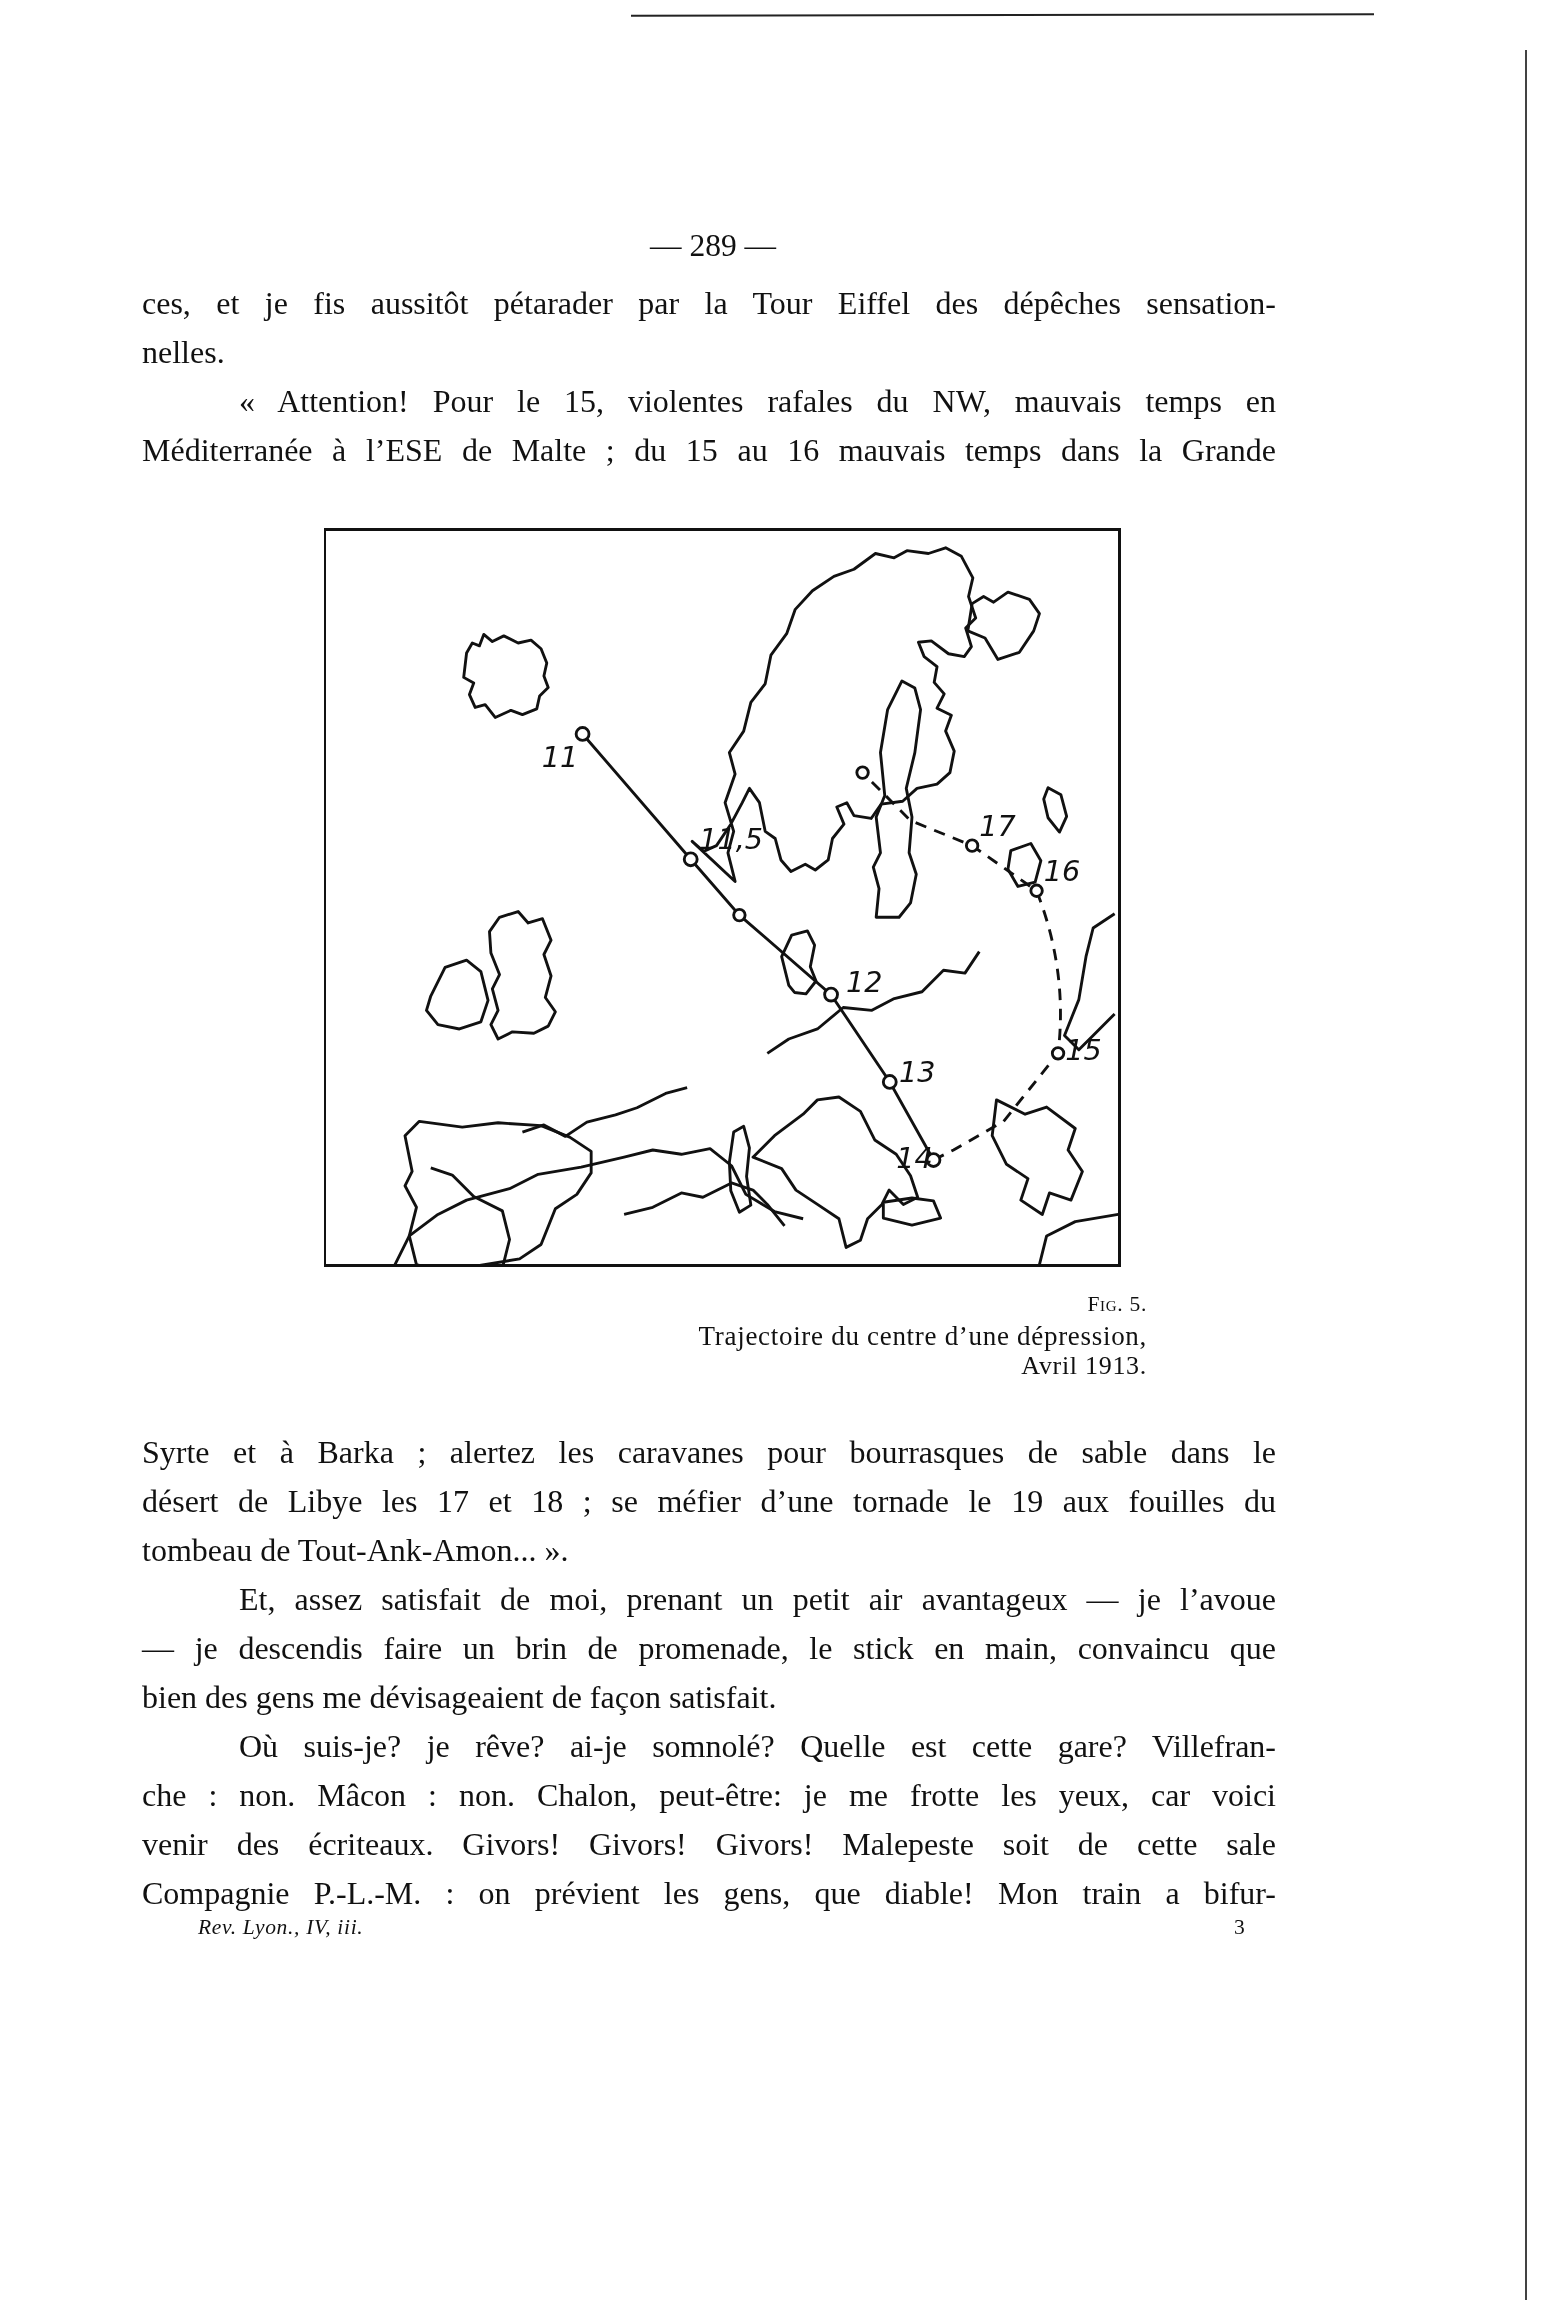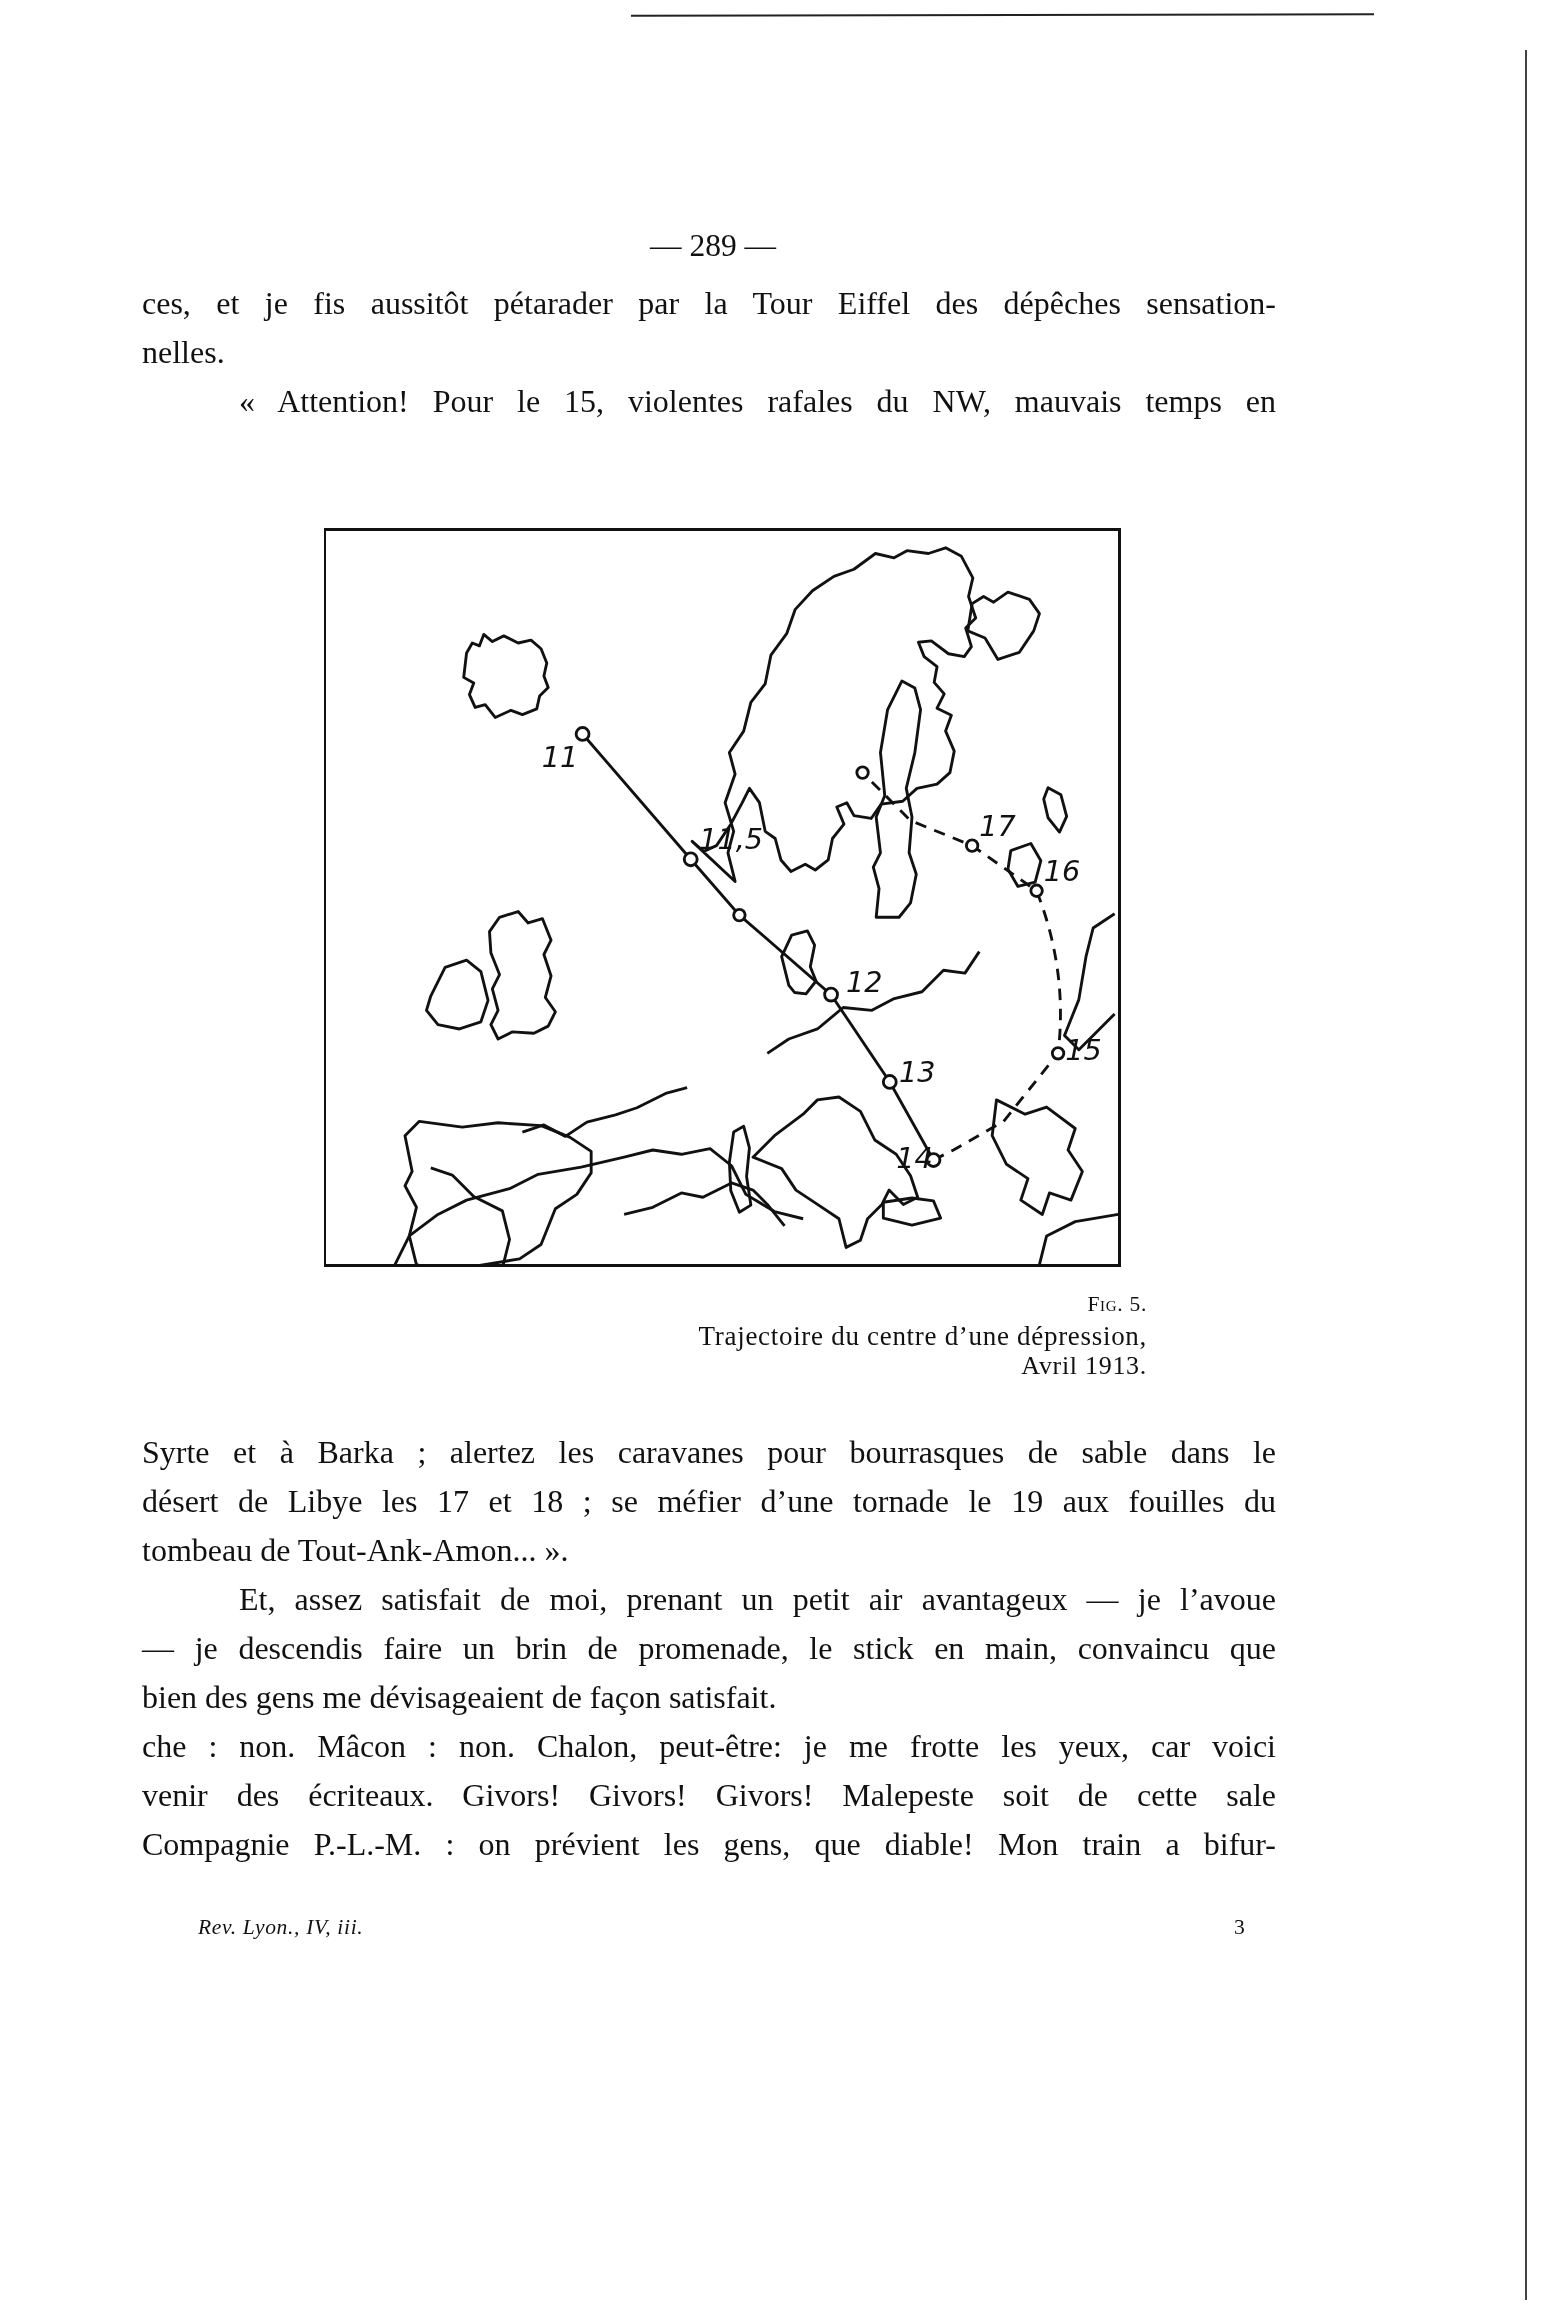--- a/index.html
+++ b/index.html
@@ -29,20 +29,21 @@
 
 <div class="abs top-rule"></div>
 <div class="abs edge-line"></div>
 
 <div class="abs page-number">— 289 —</div>
 
 <div class="abs text-block" style="top:279px;">
   <span class="line">ces, et je fis aussitôt pétarader par la Tour Eiffel des dépêches sensation-</span>
   <span class="line last">nelles.</span>
   <span class="line indent">« Attention! Pour le 15, violentes rafales du NW, mauvais temps en</span>
+  <span class="line">Méditerranée à l’ESE de Malte ; du 15 au 16 mauvais temps dans la Grande</span>
 </div>
 
 <div class="abs map-frame">
   <svg viewBox="0 0 1112 1032" xmlns="http://www.w3.org/2000/svg">
     <g fill="none" stroke="#111" stroke-width="4" stroke-linejoin="round">
 
       <path d="M200,176 l8,-14 l10,4 l6,-16 l12,10 l16,-8 l20,10 l18,-4 l14,12 l8,20 l-4,18 l6,16 l-12,12 l-4,18 l-20,8 l-16,-6 l-22,10 l-14,-18 l-14,4 l-8,-18 l6,-16 l-14,-8 z"></path>
 
       <path d="M575,495 l-10,-40 l8,-30 l-12,-40 l14,-40 l-8,-30 l20,-30 l10,-40 l20,-26 l8,-40 l22,-30 l12,-34 l24,-26 l30,-20 l28,-10 l30,-22 l26,6 l18,-10 l30,4 l24,-8 l22,12 l16,30 l-6,26 l10,30 l-14,14 l8,26 l-10,14 l-22,-4 l-24,-18 l-18,2 l8,20 l18,14 l-4,22 l14,16 l-10,20 l20,10 l-8,22 l12,28 l-6,30 l-18,16 l-28,6 l-20,18 l-30,4 l-14,20 l-24,-4 l-10,-18 l-14,6 l10,24 l-16,20 l-6,30 l-18,14 l-14,-8 l-20,10 l-14,-16 l-8,-30 l-14,-10 l-8,-40 l-14,-20 l-10,20 l-16,30 l-20,30 l-18,8 l-16,-14 z"></path>
 
@@ -118,20 +119,21 @@
 <div class="abs caption fig-desc">Trajectoire du centre d’une dépression,</div>
 <div class="abs caption fig-date">Avril 1913.</div>
 
 <div class="abs text-block" style="top:1428px;">
   <span class="line">Syrte et à Barka ; alertez les caravanes pour bourrasques de sable dans le</span>
   <span class="line">désert de Libye les 17 et 18 ; se méfier d’une tornade le 19 aux fouilles du</span>
   <span class="line last">tombeau de Tout-Ank-Amon... ».</span>
   <span class="line indent">Et, assez satisfait de moi, prenant un petit air avantageux — je l’avoue</span>
   <span class="line">— je descendis faire un brin de promenade, le stick en main, convaincu que</span>
   <span class="line last">bien des gens me dévisageaient de façon satisfait.</span>
+  <span class="line indent">Où suis-je? je rêve? ai-je somnolé? Quelle est cette gare? Villefran-</span>
   <span class="line">che : non. Mâcon : non. Chalon, peut-être: je me frotte les yeux, car voici</span>
   <span class="line">venir des écriteaux. Givors! Givors! Givors! Malepeste soit de cette sale</span>
   <span class="line">Compagnie P.-L.-M. : on prévient les gens, que diable! Mon train a bifur-</span>
 </div>
 
 <div class="abs footer-left">Rev. Lyon., IV, iii.</div>
 <div class="abs footer-right">3</div>
 
 
 </body></html>

